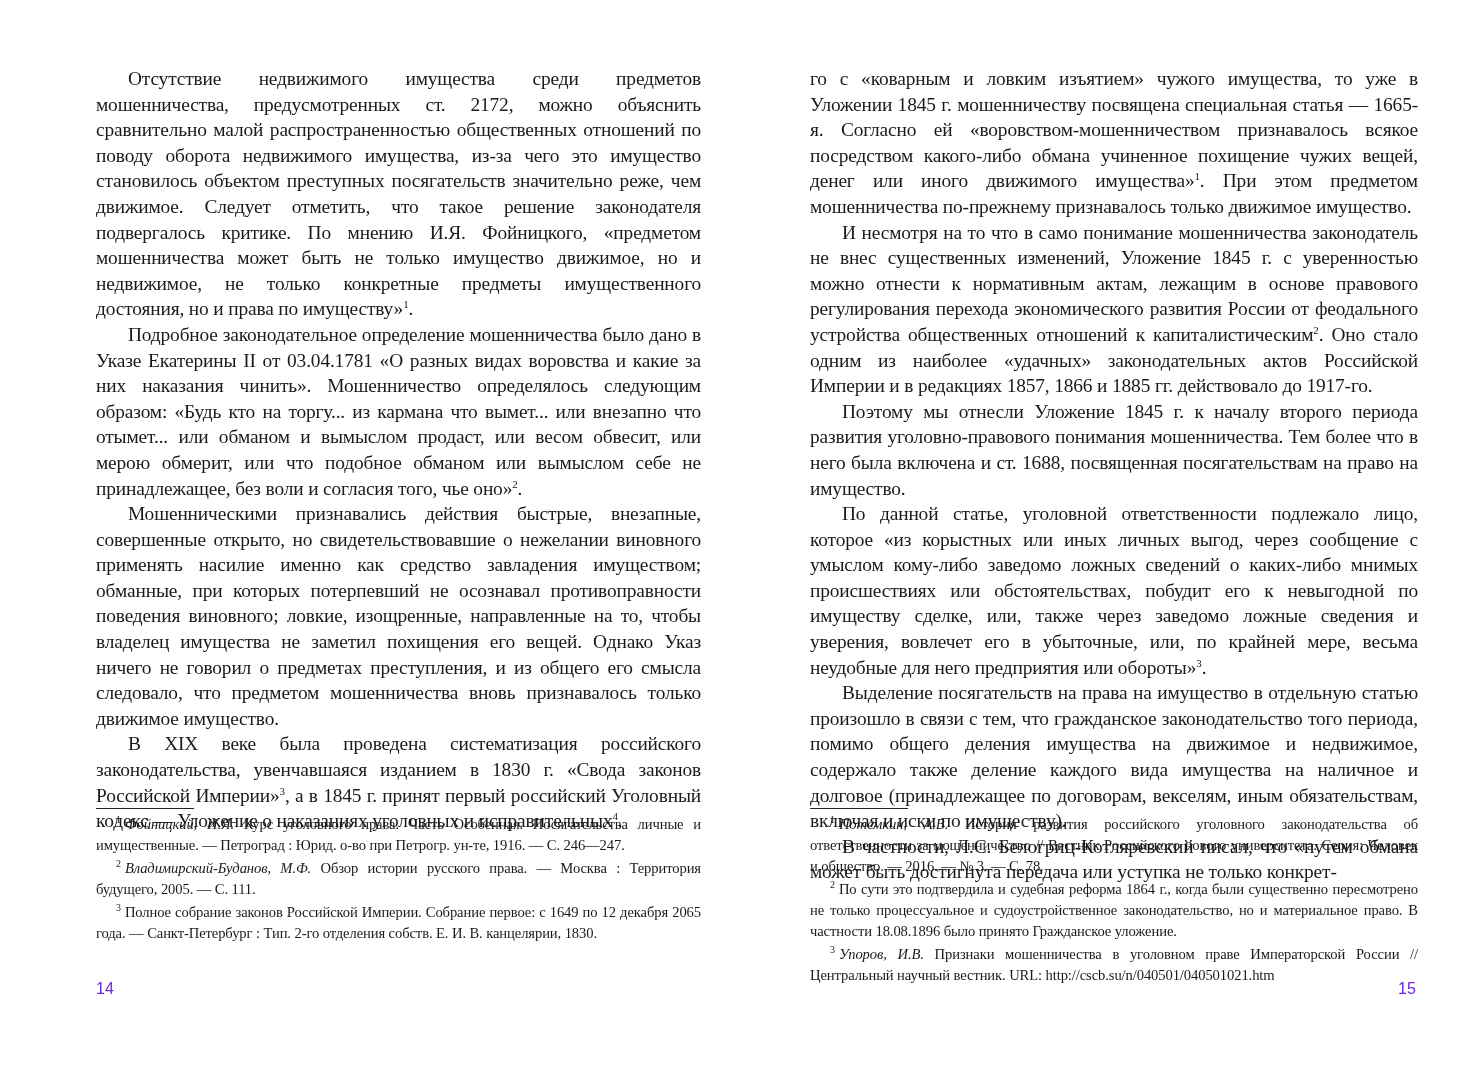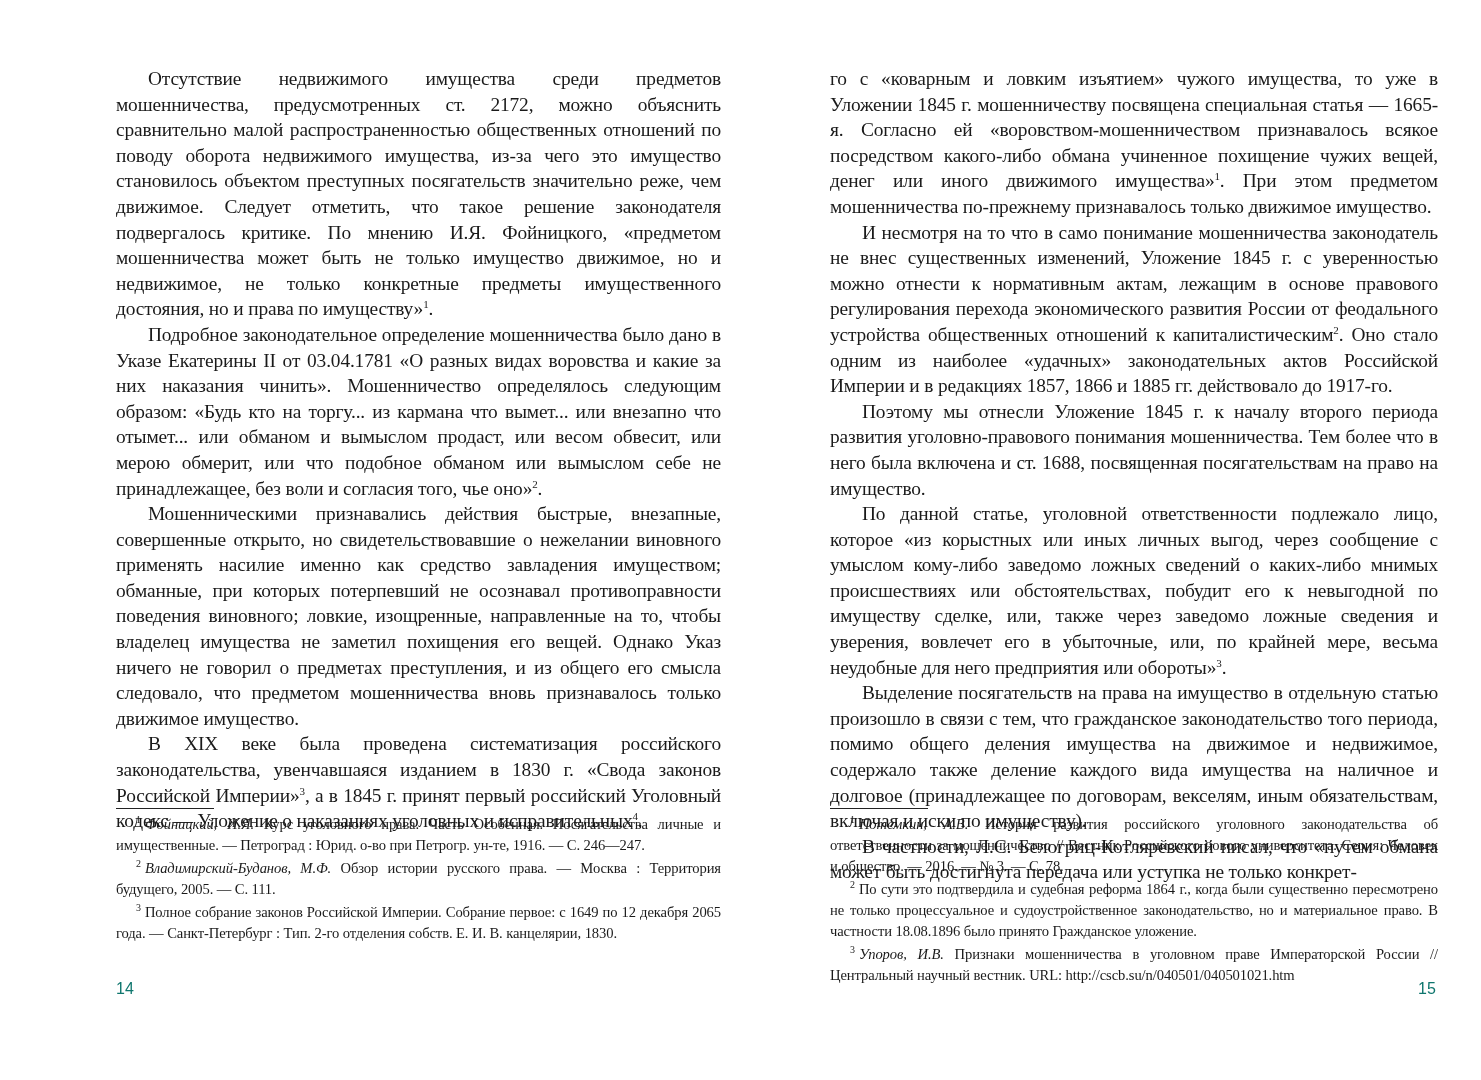--- a/index.html
+++ b/index.html
@@ -1,39 +1,39 @@
 <!DOCTYPE html>
 <html><head>
 <meta charset="utf-8">
 <style>
   html, body { margin: 0; padding: 0; background: #ffffff; }
   body { width: 1481px; height: 1080px; position: relative; overflow: hidden;
          font-family: "Liberation Serif", "DejaVu Serif", serif; color: #1a1a1a; }
-  .page { position: absolute; top: 0; height: 909px; margin-left: 20px; }
+  .page { position: absolute; top: 0; height: 909px; }
   .page.left { left: 0; width: 740px; }
   .page.right { left: 740px; width: 741px; }
   .body-text { position: absolute; font-size: 19.4px; line-height: 25.6px;
                text-align: justify; hyphens: manual; letter-spacing: -0.15px; }
   .left .body-text { left: 96px; top: 66px; width: 605px; }
   .right .body-text { left: 70px; top: 66px; width: 608px; }
   .body-text p { margin: 0; text-indent: 32px; }
   .body-text p.cont { text-indent: 0; }
   sup { font-size: 11px; line-height: 0; vertical-align: super; }
   .fn-rule { position: absolute; width: 98px; height: 0; border-top: 1.3px solid #222; }
   .left .fn-rule { left: 96px; top: 808px; }
   .right .fn-rule { left: 70px; top: 808px; }
   .footnotes { position: absolute; font-size: 14.6px; line-height: 21px;
                text-align: justify; letter-spacing: -0.1px; }
   .left .footnotes { left: 96px; top: 814px; width: 605px; }
   .right .footnotes { left: 70px; top: 814px; width: 608px; }
   .footnotes p { margin: 0 0 2px 0; text-indent: 20px; }
   .footnotes i { font-style: italic; }
   .fn-num { font-size: 10px; vertical-align: super; line-height: 0; margin-right: 4px; }
   .page-num { position: absolute; top: 980px; font-family: "Liberation Sans", "DejaVu Sans", sans-serif;
-              font-size: 16px; color: #0f766e; }
+              font-size: 16px; color: #6d28d9; }
   .left .page-num { left: 96px; }
   .right .page-num { left: 658px; }
 </style>
 </head>
 <body>
 
 <div class="page left">
   <div class="body-text">
     <p><span>Отсутствие недвижимого имущества среди предметов мошенничества, предусмотренных ст. 2172, можно объяснить сравнительно малой распространенностью общественных отношений по поводу оборота недвижимого имущества, из-за чего это имущество становилось объектом преступных посягательств значительно реже, чем движимое. Следует отметить, что такое решение законодателя подвергалось критике. По мнению И.Я. Фойницкого, «предметом мошенничества может быть не только имущество движимое, но и недвижимое, не только конкретные предметы имущественного достояния, но и права по имуществу»</span><sup>1</sup><span>.</span></p>
     <p><span>Подробное законодательное определение мошенничества было дано в Указе Екатерины II от 03.04.1781 «О разных видах воровства и какие за них наказания чинить». Мошенничество определялось следующим образом: «Будь кто на торгу... из кармана что вымет... или внезапно что отымет... или обманом и вымыслом продаст, или весом обвесит, или мерою обмерит, или что подобное обманом или вымыслом себе не принадлежащее, без воли и согласия того, чье оно»</span><sup>2</sup><span>.</span></p>

